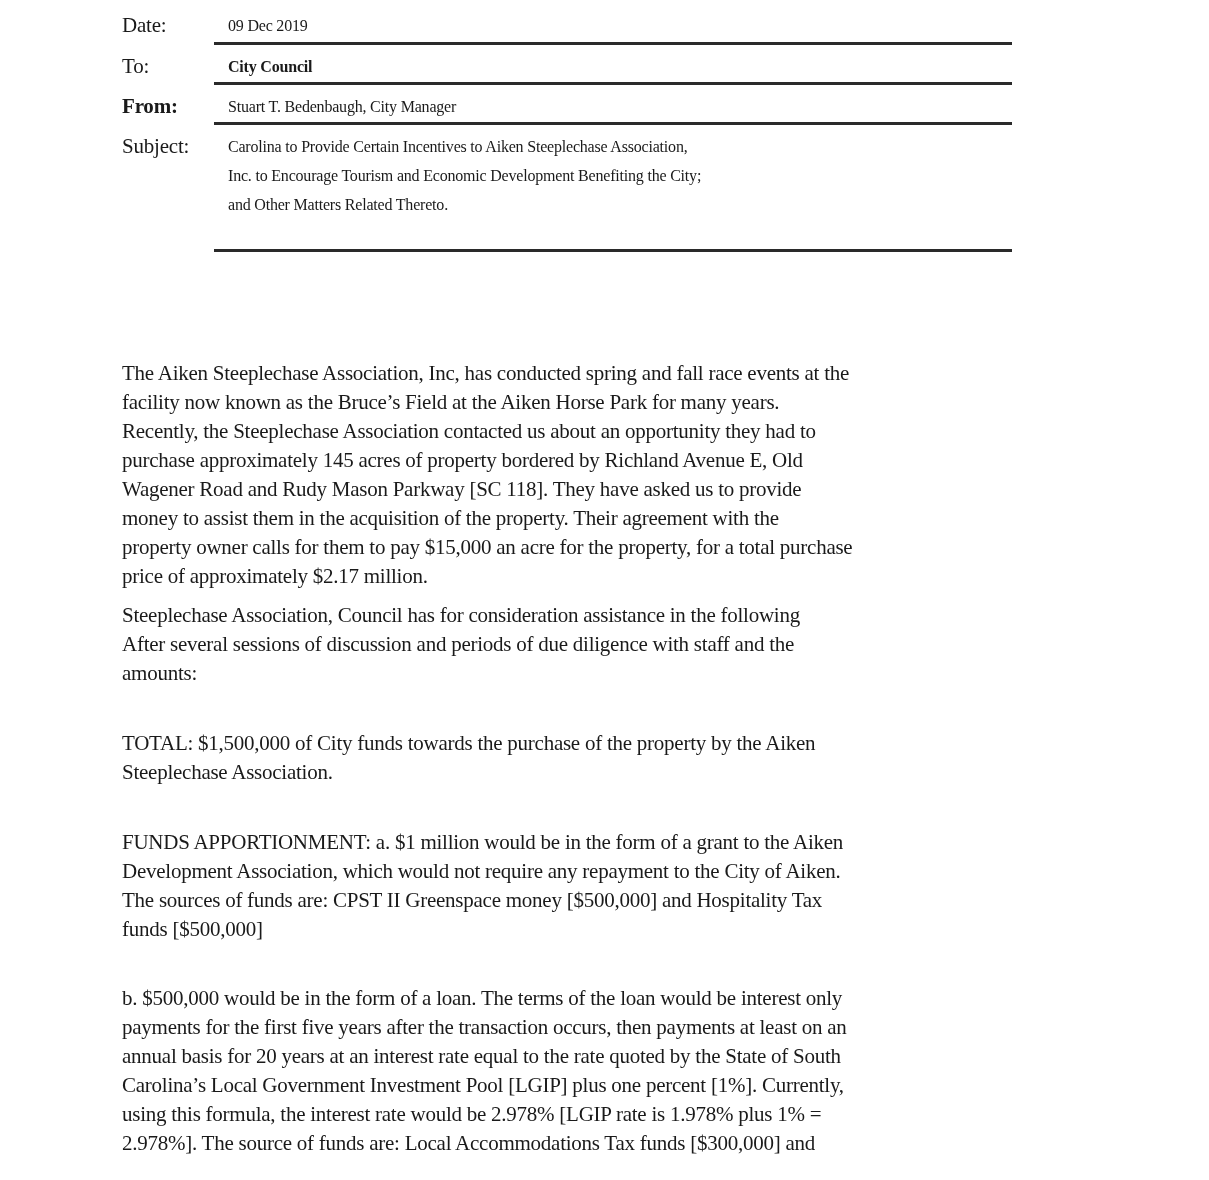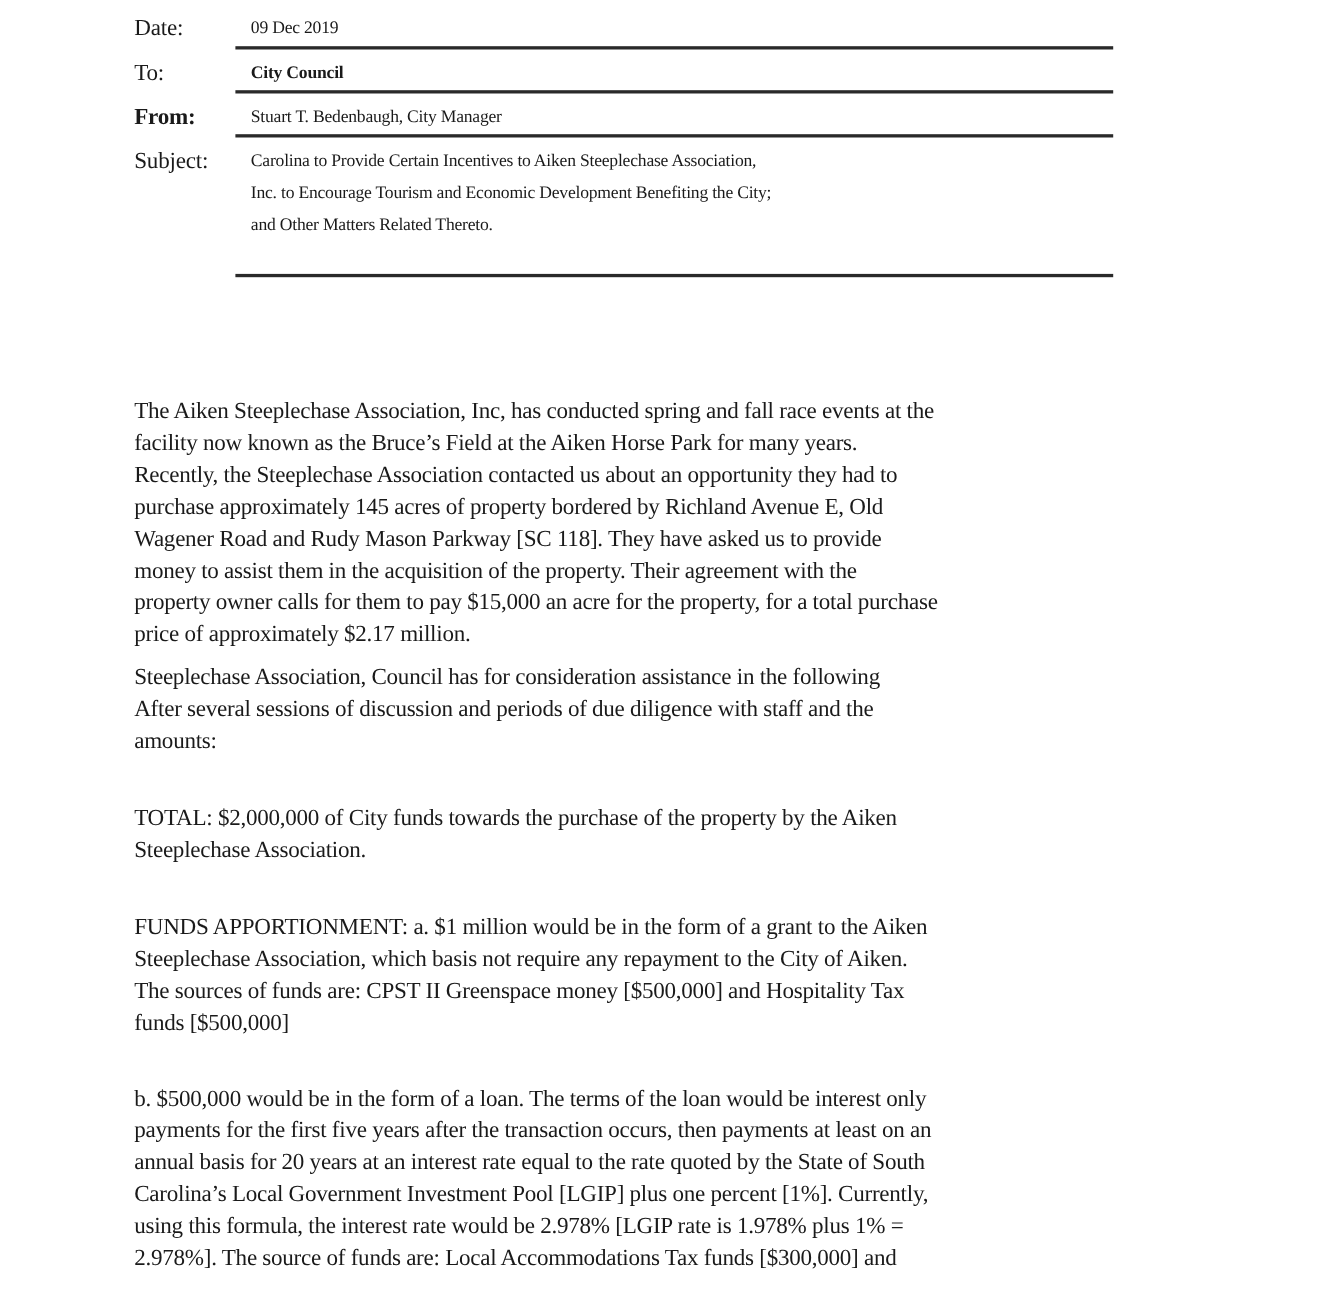--- a/index.html
+++ b/index.html
@@ -61,27 +61,27 @@
   <span class="line">price of approximately $2.17 million.</span>
 </div>
 
 <div class="para" style="top:601px;">
   <span class="line">Steeplechase Association, Council has for consideration assistance in the following</span>
   <span class="line">After several sessions of discussion and periods of due diligence with staff and the</span>
   <span class="line">amounts:</span>
 </div>
 
 <div class="para" style="top:729px;">
-  <span class="line">TOTAL:  $2,000,000 of City funds towards the purchase of the property by the Aiken</span>
+  <span class="line">TOTAL:  $1,500,000 of City funds towards the purchase of the property by the Aiken</span>
   <span class="line">Steeplechase Association.</span>
 </div>
 
 <div class="para" style="top:828px;font-family:Liberation Serif, serif;">
   <span class="line">FUNDS APPORTIONMENT:  a.  $1 million would be in the form of a grant to the Aiken</span>
-  <span class="line">Steeplechase Association, which basis not require any repayment to the City of Aiken.</span>
+  <span class="line">Development Association, which would not require any repayment to the City of Aiken.</span>
   <span class="line">The sources of funds are:  CPST II Greenspace money [$500,000] and Hospitality Tax</span>
   <span class="line">funds [$500,000]</span>
 </div>
 
 <div class="para" style="top:984px;">
   <span class="line">b.  $500,000 would be in the form of a loan.  The terms of the loan would be interest only</span>
   <span class="line">payments for the first five years after the transaction occurs, then payments at least on an</span>
   <span class="line">annual basis for 20 years at an interest rate equal to the rate quoted by the State of South</span>
   <span class="line">Carolina’s Local Government Investment Pool [LGIP] plus one percent [1%].  Currently,</span>
   <span class="line">using this formula, the interest rate would be 2.978% [LGIP rate is 1.978% plus 1% =</span>

